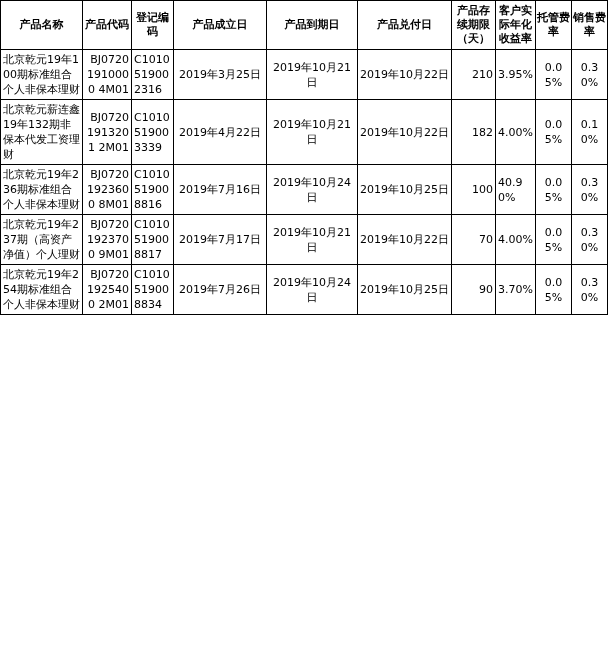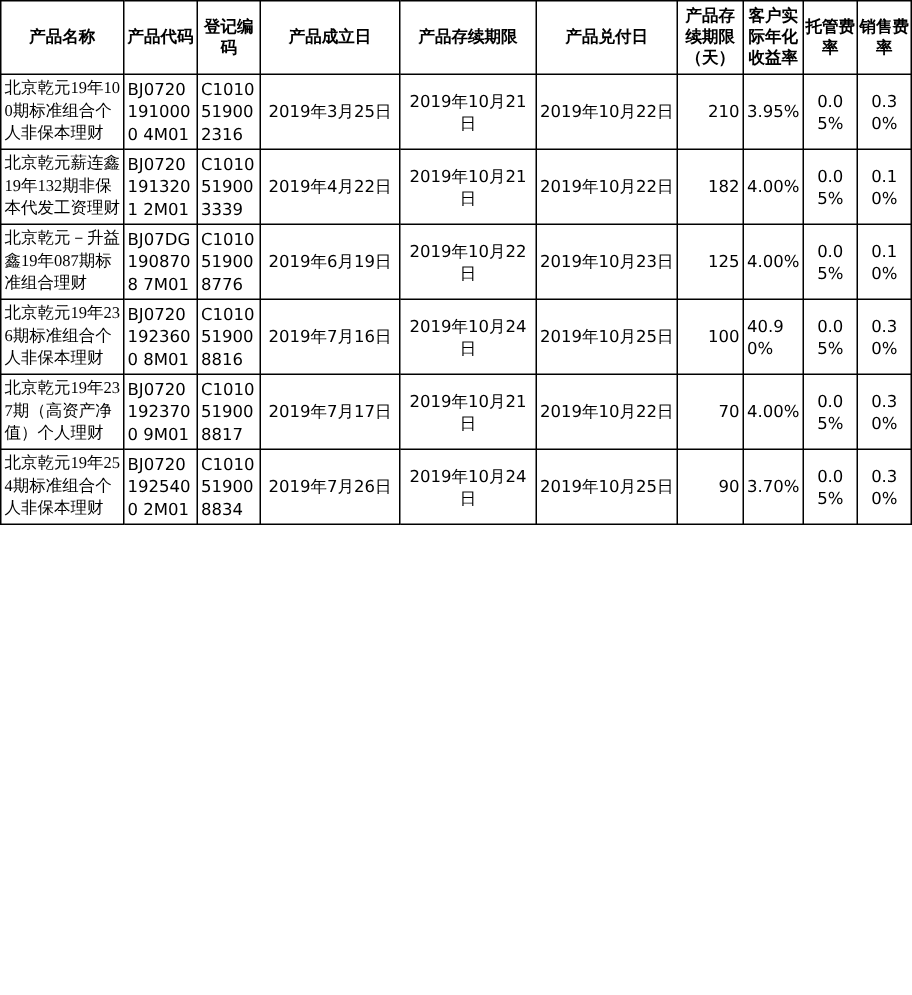--- a/index.html
+++ b/index.html
@@ -32,24 +32,23 @@
   table.product-table thead th {
     font-weight: bold;
     text-align: center;
     height: 46px;
     padding: 1px 1px;
     line-height: 14px;
   }
   td.c-name {
     text-align: left;
     padding-left: 4px;
-    font-family: Liberation Serif, serif;
   }
   td.c-code {
-    text-align: left;
+    text-align: right;
     padding-left: 4px;
     font-size: 10px;
     line-height: 14px;
     letter-spacing: 0px;
   }
   td.c-reg {
     text-align: left;
     padding-left: 4px;
     font-size: 10px;
     line-height: 14px;
@@ -94,21 +93,21 @@
     <col class="w-yield">
     <col class="w-cust">
     <col class="w-sale">
   </colgroup>
   <thead>
     <tr>
       <th>产品名称</th>
       <th>产品代码</th>
       <th>登记编码</th>
       <th>产品成立日</th>
-      <th>产品存续期限</th>
+      <th>产品到期日</th>
       <th>产品兑付日</th>
       <th>产品存续期限（天）</th>
       <th>客户实际年化收益率</th>
       <th>托管费率</th>
       <th>销售费率</th>
     </tr>
   </thead>
   <tbody>
     <tr>
       <td class="c-name">北京乾元19年100期标准组合个人非保本理财</td>
@@ -123,32 +122,20 @@
       <td class="c-fee">0.30%</td>
     </tr>
     <tr>
       <td class="c-name">北京乾元薪连鑫19年132期非保本代发工资理财</td>
       <td class="c-code">BJ07201913201 2M01</td>
       <td class="c-reg">C1010519003339</td>
       <td class="c-date">2019年4月22日</td>
       <td class="c-date">2019年10月21日</td>
       <td class="c-date">2019年10月22日</td>
       <td class="c-num">182</td>
-      <td class="c-rate">4.00%</td>
-      <td class="c-fee">0.05%</td>
-      <td class="c-fee">0.10%</td>
-    </tr>
-    <tr>
-      <td class="c-name">北京乾元－升益鑫19年087期标准组合理财</td>
-      <td class="c-code">BJ07DG1908708 7M01</td>
-      <td class="c-reg">C1010519008776</td>
-      <td class="c-date">2019年6月19日</td>
-      <td class="c-date">2019年10月22日</td>
-      <td class="c-date">2019年10月23日</td>
-      <td class="c-num">125</td>
       <td class="c-rate">4.00%</td>
       <td class="c-fee">0.05%</td>
       <td class="c-fee">0.10%</td>
     </tr>
     <tr>
       <td class="c-name">北京乾元19年236期标准组合个人非保本理财</td>
       <td class="c-code">BJ07201923600 8M01</td>
       <td class="c-reg">C1010519008816</td>
       <td class="c-date">2019年7月16日</td>
       <td class="c-date">2019年10月24日</td>

